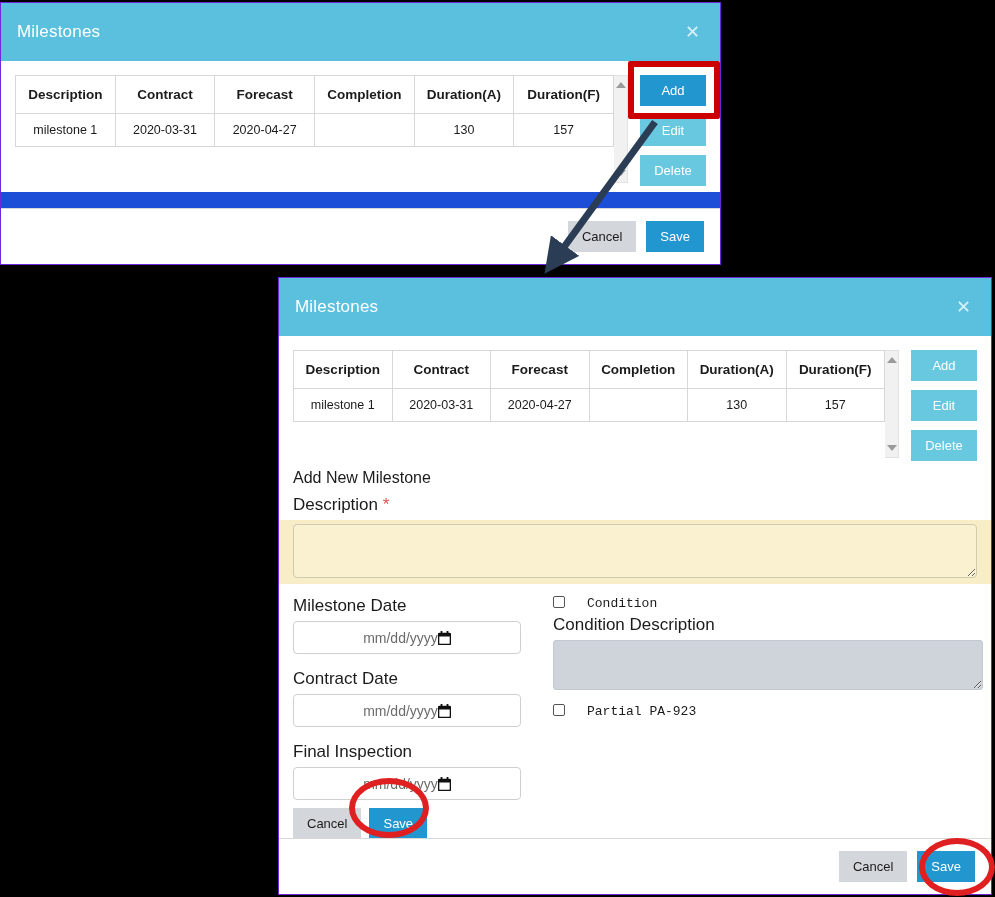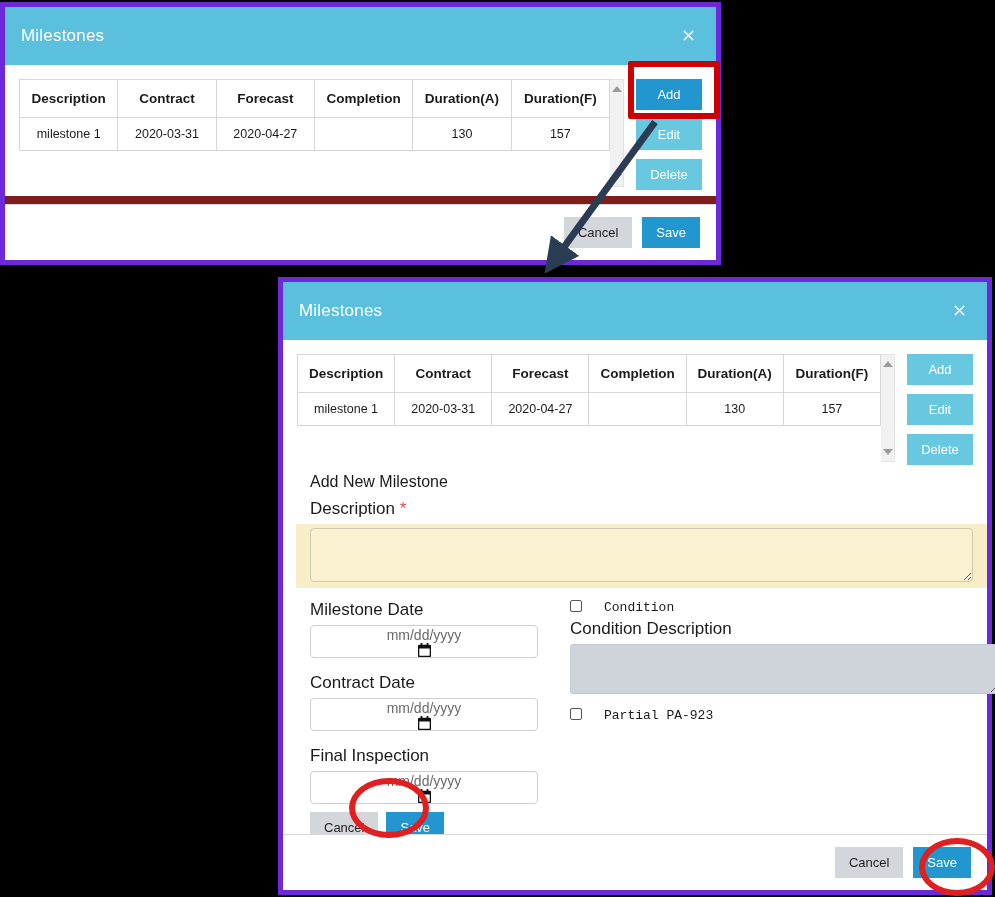--- a/index.html
+++ b/index.html
@@ -12,22 +12,22 @@
   }
   #stage {
     position: relative;
     width: 995px; height: 897px;
     background: #000000;
   }
 
   
   .dialog {
     position: absolute;
-    background: #7f1d1d;
-    border: 5px solid #6d28d9;
+    background: #1d4ed8;
+    border: 1px solid #6d28d9;
     box-shadow: 0 2px 6px rgba(0,0,0,.45);
   }
   .dlg-header {
     background: #5bc0de;
     height: 58px;
     display: flex;
     align-items: center;
     justify-content: space-between;
     padding: 0 16px;
   }
@@ -129,21 +129,21 @@
     border-top: 1px solid #d8d8d8;
     padding: 12px 16px;
     display: flex;
     justify-content: flex-end;
     gap: 10px;
     background: #fff;
   }
   .dlg-footer .btn { min-width: 56px; padding: 9px 14px; }
 
   
-  .form-area { padding: 0 14px 10px 27px; }
+  .form-area { padding: 0 14px 10px 14px; }
   .section-title {
     font-size: 16px;
     color: #1b1b1b;
     margin: 4px 0 8px 0;
     font-weight: normal;
   }
   .field-label {
     font-size: 17px;
     color: #1b1b1b;
     margin-bottom: 5px;
@@ -178,27 +178,26 @@
   .col-right { flex: 1 1 auto; padding-left: 16px; }
 
   .date-input {
     width: 228px;
     height: 33px;
     border: 1px solid #cfcfcf;
     border-radius: 4px;
     background: #fff;
     display: flex;
     align-items: center;
-    justify-content: flex-end;
+    justify-content: center;
     padding: 0 9px;
     font-size: 14px;
     color: #6b6b6b;
     margin-bottom: 15px;
     font-family: "Liberation Sans", sans-serif;
-    flex-direction: column;
   }
   .cal-icon { color:#111; display:flex; align-items:center; }
 
   .chk-row {
     display: flex;
     gap: 22px;
     font-size: 13px;
     color: #1b1b1b;
     margin-bottom: 4px;
     font-family: Liberation Mono, monospace;

